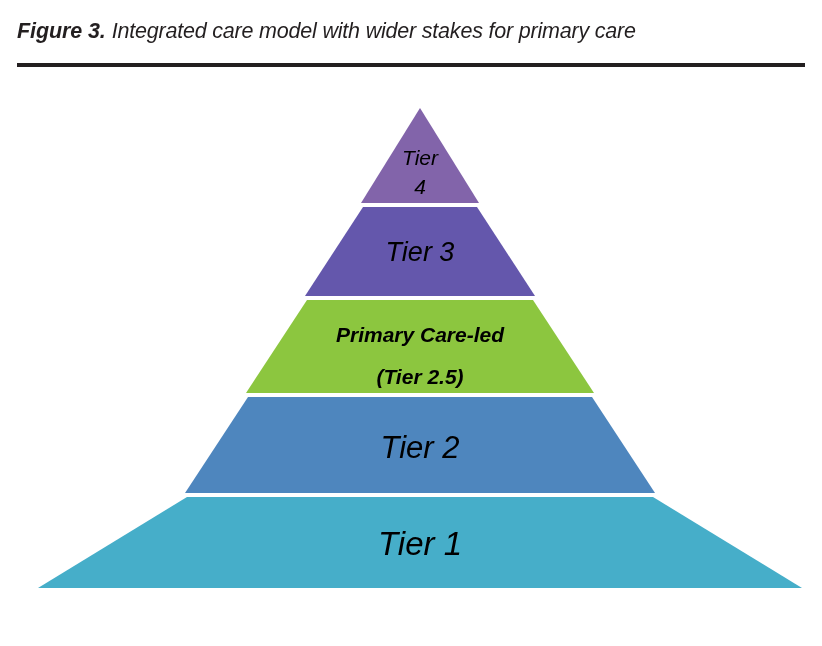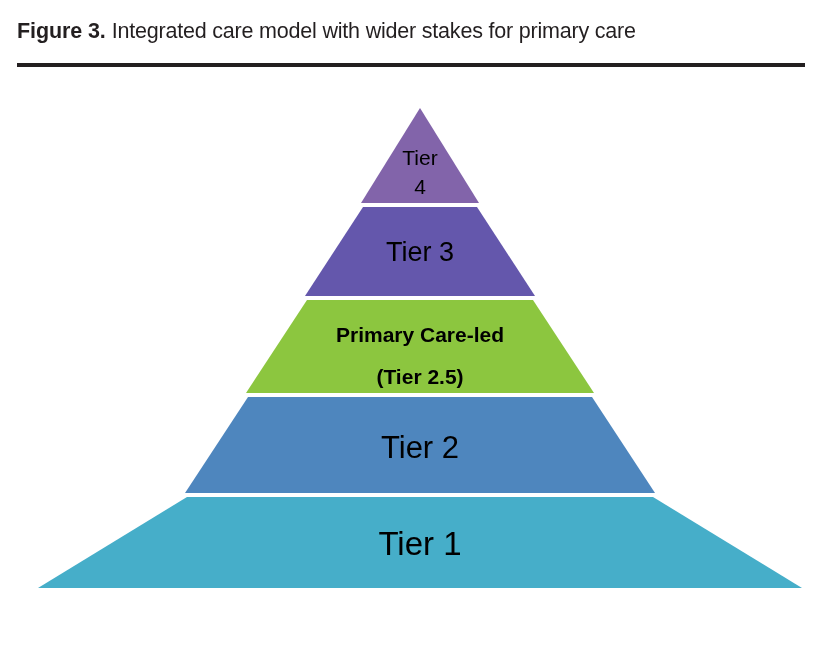--- a/index.html
+++ b/index.html
@@ -12,20 +12,21 @@
     height: 646px;
     overflow: hidden;
     font-family: "Liberation Sans", sans-serif;
     color: #231f20;
   }
   #figure-root {
     position: relative;
     width: 822px;
     height: 602px;
     background: #ffffff;
+    font-style: italic;
   }
   
   .caption {
     position: absolute;
     left: 17px;
     top: 16px;
     width: 790px;
     font-size: 21.5px;
     line-height: 30px;
     white-space: nowrap;

